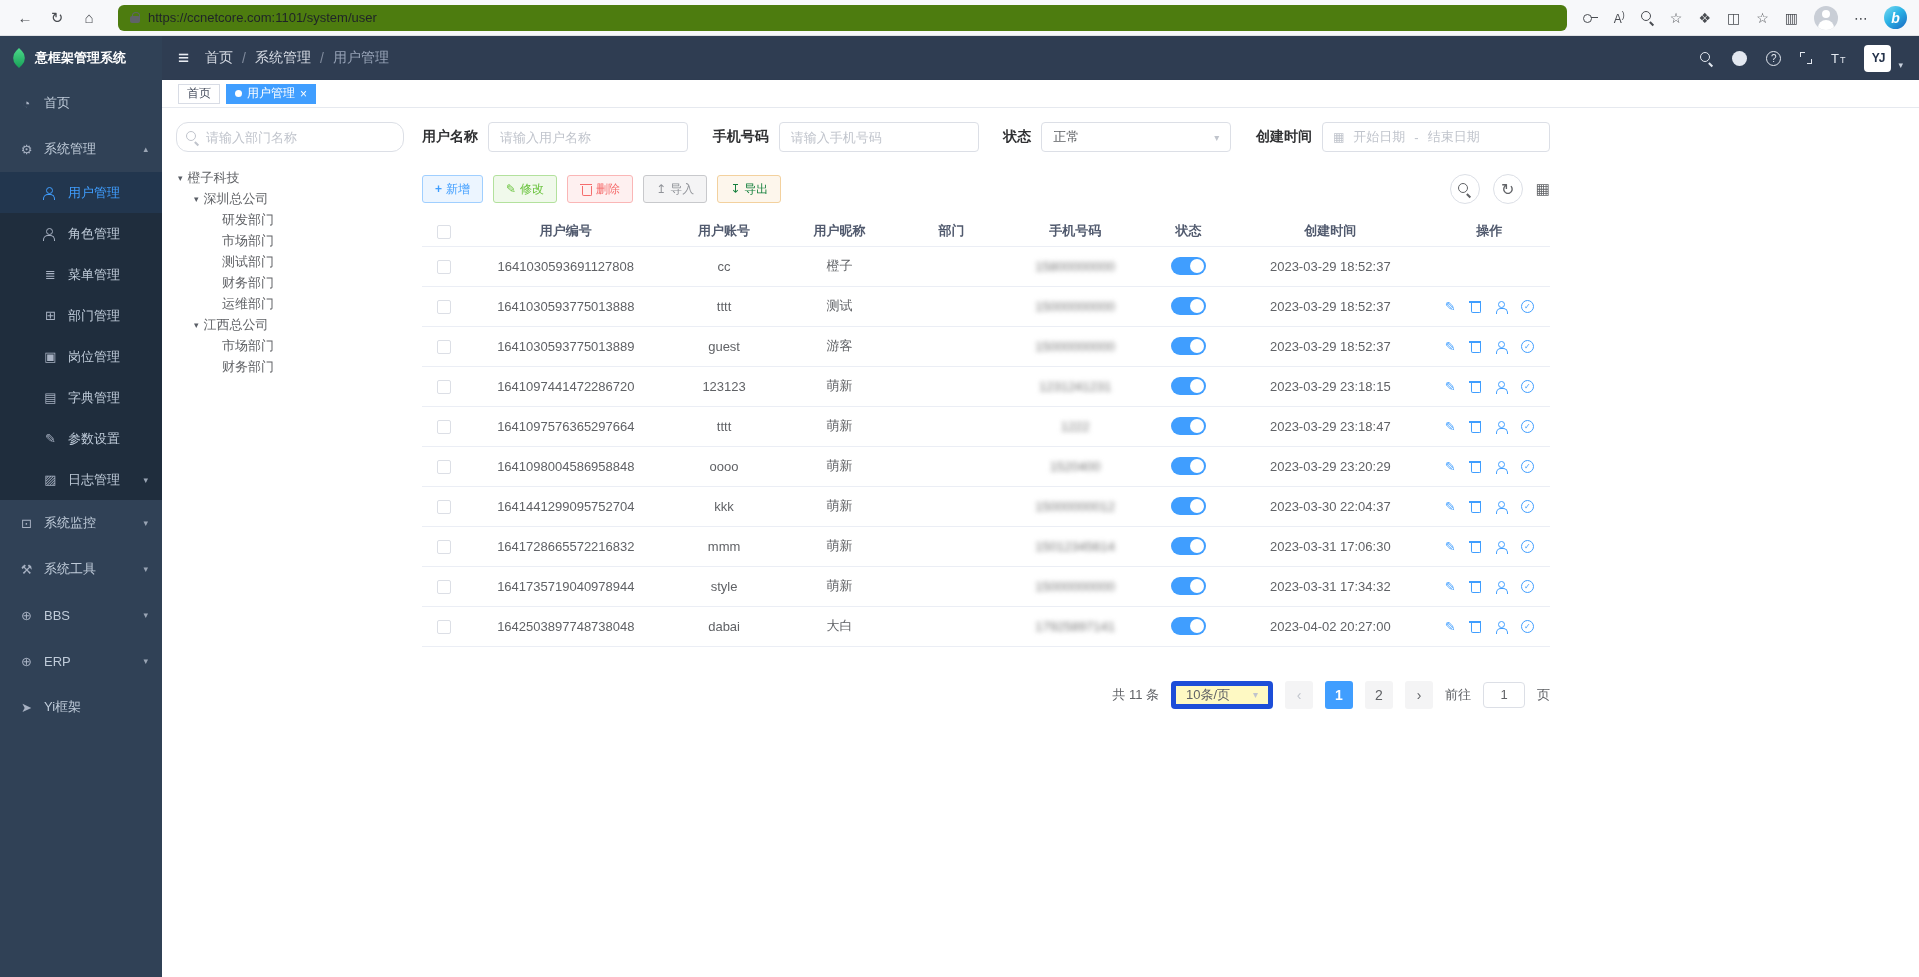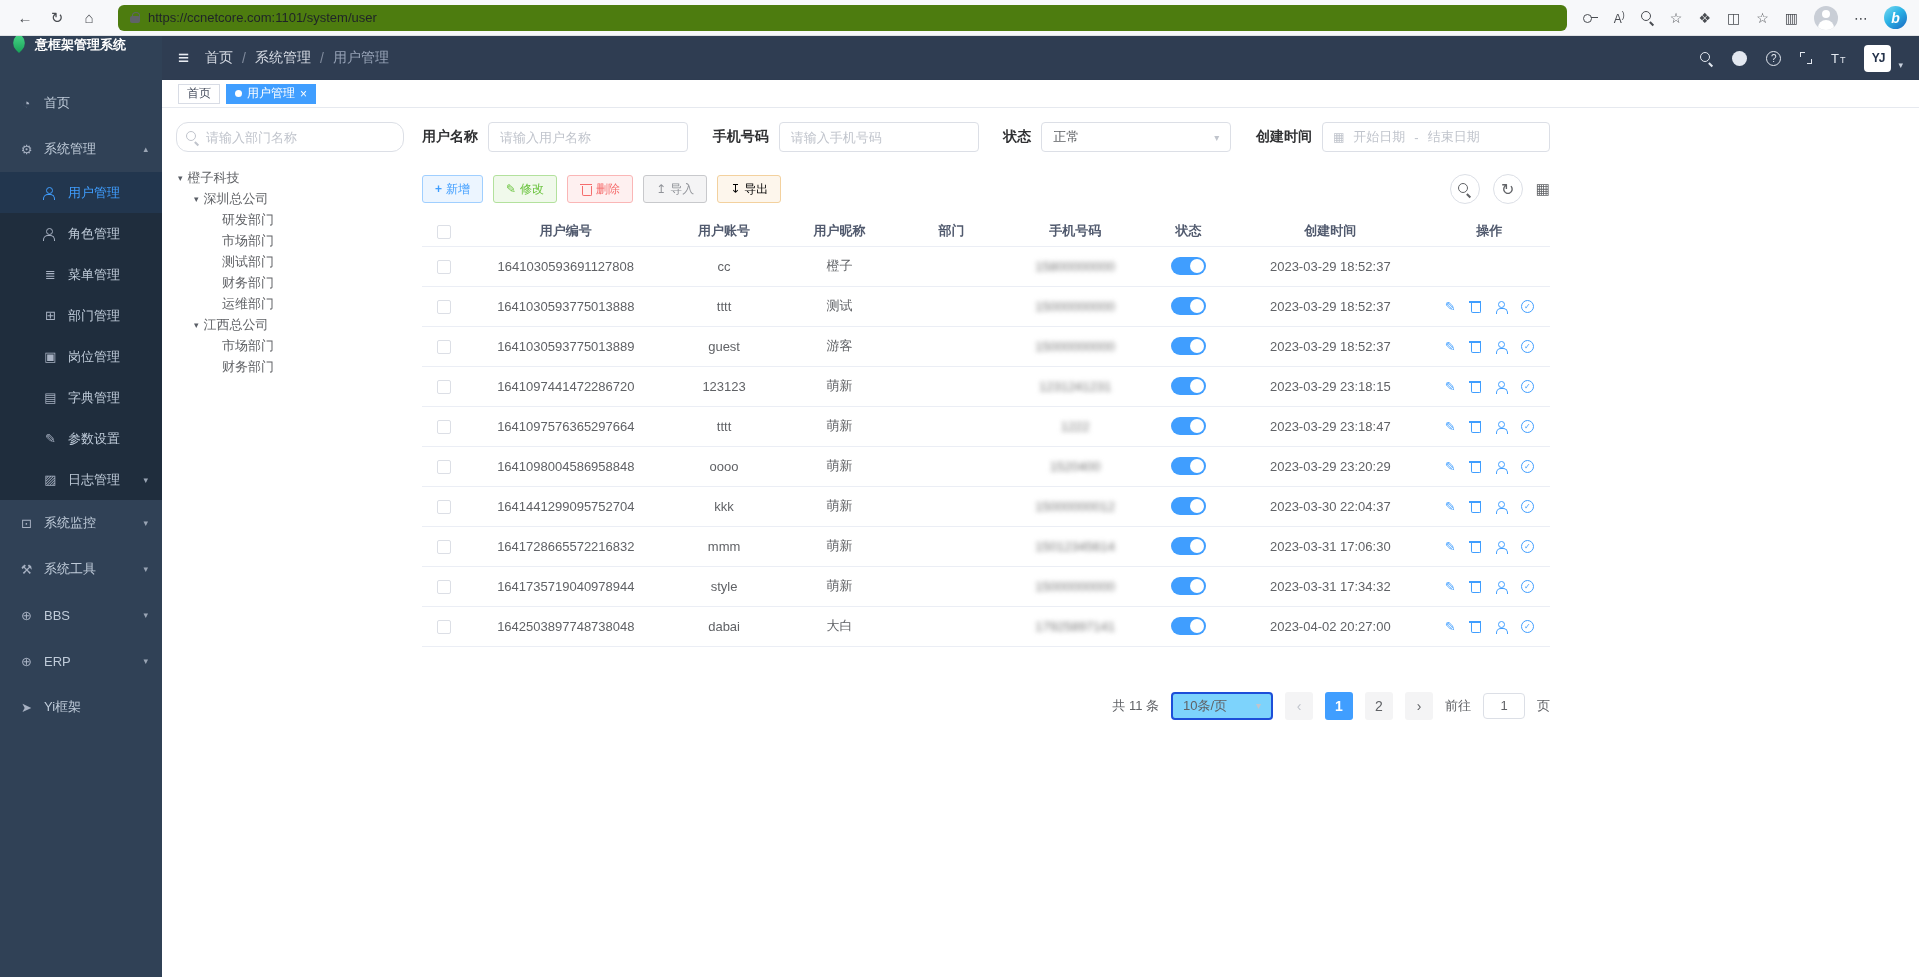--- a/index.html
+++ b/index.html
@@ -56,21 +56,21 @@
   .ricons{display:flex;align-items:center;gap:16px;color:#4a4d52;font-size:14px}
   .avatar-browser{width:24px;height:24px;border-radius:50%;background:#c9ced6;position:relative;overflow:hidden}
   .avatar-browser::before{content:"";position:absolute;left:8px;top:4px;width:8px;height:8px;background:#fff;border-radius:50%}
   .avatar-browser::after{content:"";position:absolute;left:4px;top:14px;width:16px;height:10px;background:#fff;border-radius:8px 8px 0 0}
   .bing{width:23px;height:23px;border-radius:50%;background:linear-gradient(140deg,#7bdaf0 0%,#2bb3e6 45%,#1b67c0 100%);display:flex;align-items:center;justify-content:center}
   .bing::before{content:"b";color:#fff;font-weight:bold;font-size:14px;font-style:italic}
 
   
   .app{display:flex;height:941px}
   .sidebar{width:162px;background:#304156;flex-shrink:0;display:flex;flex-direction:column;overflow:hidden}
-  .logo{height:44px;display:flex;align-items:flex-start;gap:9px;padding-left:12px}
+  .logo{height:44px;display:flex;align-items:center;gap:9px;padding-left:12px}
   .logo-title{color:#fff;font-size:13px;font-weight:bold}
   .menu-item{display:flex;align-items:center;color:#bfcbd9;font-size:13px;cursor:pointer}
   .menu-item.root{height:46px;padding:0 10px 0 18px}
   .submenu{background:#1f2d3d}
   .menu-item.sub{height:41px;padding:0 10px 0 42px}
   .micon{width:17px;margin-right:9px;font-size:13px;color:#a7b1c2;text-align:center;flex-shrink:0}
   .mlabel{flex:1;white-space:nowrap}
   .marrow{font-size:9px;color:#9aa5b5;margin-right:4px}
   .menu-item.active-sub{color:#409eff;background:rgba(64,158,255,.09)}
   .menu-item.active-sub .micon{color:#409eff}
@@ -120,38 +120,38 @@
   .btn.primary{background:#409eff;color:#fff}
   .btn.default{border-color:#dcdfe6}
   .btn .bic{font-size:12px}
 
   .toolbar{margin-top:22px;display:flex;align-items:center;gap:10px}
   .btn.sm{height:28px;padding:0 12px;font-size:12px;border-radius:3px;gap:4px}
   .plain-primary{background:#ecf5ff;border-color:#a0cfff;color:#409eff}
   .plain-success{background:#f0f9eb;border-color:#b3e19d;color:#67c23a}
   .plain-danger{background:#fef0f0;border-color:#fab6b6;color:#f56c6c}
   .plain-info{background:#f4f4f5;border-color:#c8c9cc;color:#909399}
-  .plain-warning{background:#fdf6ec;border-color:#f3d19e;color:#000000}
+  .plain-warning{background:#fdf6ec;border-color:#f3d19e;color:#15803d}
   .tb-right{margin-left:auto;display:flex;align-items:center;gap:13px}
   .circle-btn{width:30px;height:30px;border:1px solid #dcdfe6;border-radius:50%;display:flex;align-items:center;justify-content:center;color:#606266;cursor:pointer;background:#fff}
   .grid-btn{color:#606266;cursor:pointer}
 
   .table-wrap{margin-top:12px}
   table{width:100%;border-collapse:collapse;table-layout:fixed}
   th{height:30px;font-size:13px;color:#515a6e;font-weight:bold;border-bottom:1px solid #ebeef5;text-align:center;white-space:nowrap}
   td{height:40px;font-size:13px;color:#606266;border-bottom:1px solid #ebeef5;text-align:center;white-space:nowrap;overflow:hidden}
   .cb{display:inline-block;width:14px;height:14px;border:1px solid #dcdfe6;border-radius:2px;background:#fff;cursor:pointer;vertical-align:middle}
   .switch{display:inline-block;width:35px;height:18px;border-radius:9px;background:#409eff;position:relative;cursor:pointer;vertical-align:middle}
   .switch::after{content:"";position:absolute;right:2px;top:2px;width:14px;height:14px;border-radius:50%;background:#fff}
   .blur{filter:blur(2.4px);color:#777}
   .op{color:#409eff;margin:0 5px;cursor:pointer;vertical-align:middle}
   .op.g-edit::before{font-size:13px}
 
-  .pager{margin-top:45px;display:flex;justify-content:flex-end;align-items:center;gap:12px;font-size:13px;color:#606266;padding-bottom:20px}
-  .psize{width:102px;height:28px;border:2px solid #1d4ed8;border-radius:4px;display:flex;align-items:center;justify-content:space-between;padding:0 10px;cursor:pointer;background:#7dd3fc}
+  .pager{margin-top:34px;display:flex;justify-content:flex-end;align-items:center;gap:12px;font-size:13px;color:#606266;padding-bottom:20px}
+  .psize{width:102px;height:28px;border:5px solid #1d4ed8;border-radius:4px;display:flex;align-items:center;justify-content:space-between;padding:0 10px;cursor:pointer;background:#fef9c3}
   .pbtn{min-width:28px;height:28px;border-radius:3px;background:#f4f4f5;display:flex;align-items:center;justify-content:center;color:#606266;cursor:pointer;font-size:14px}
   .pbtn.disabled{color:#c0c4cc}
   .pbtn.active{background:#409eff;color:#fff;font-weight:bold}
   .goto-input{width:42px;height:26px;border:1px solid #dcdfe6;border-radius:4px;text-align:center;font-size:13px;color:#606266;outline:none;font-family:inherit}
 </style>
 </head>
 <body>
 
 <div class="browser">
   <span class="bicon g g-back"></span>

